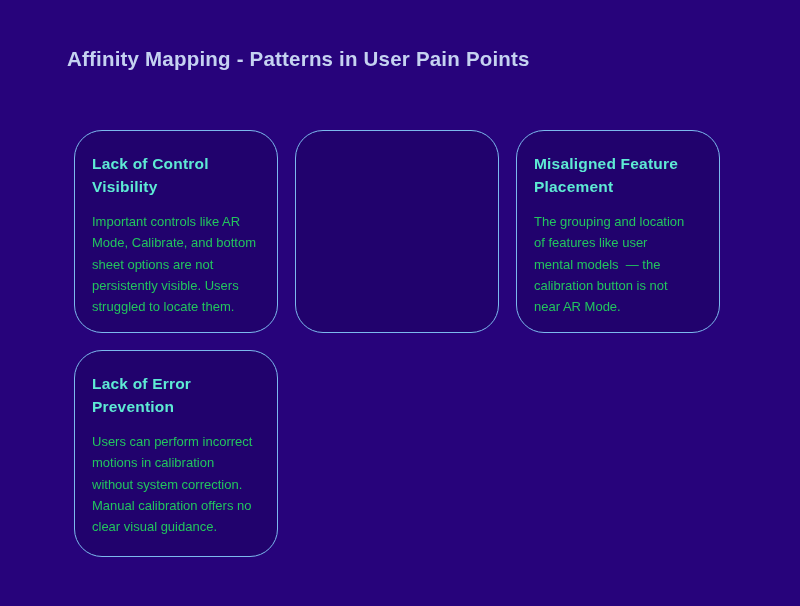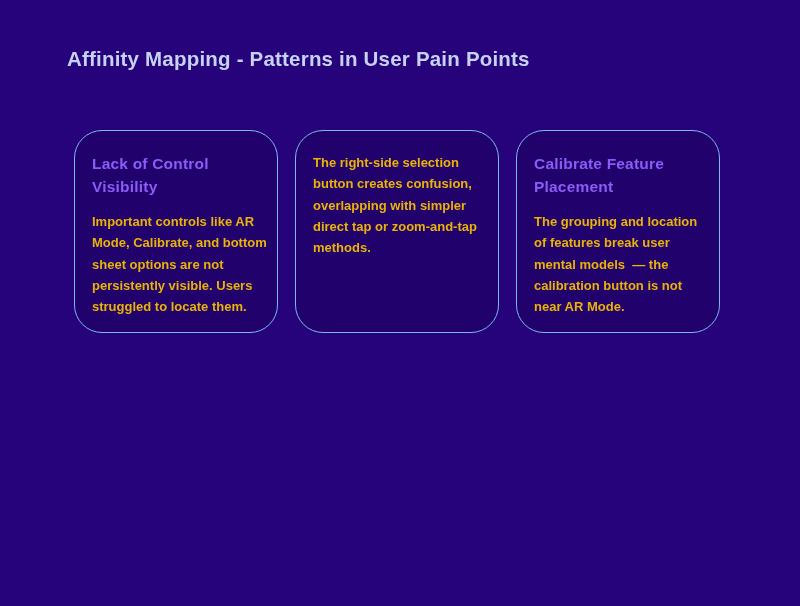--- a/index.html
+++ b/index.html
@@ -38,29 +38,29 @@
     border: 1.5px solid #7CB9EE;
     border-radius: 28px;
     padding: 21px 14px 18px 17px;
   }
   .card-title {
     margin: 0 -10px 13px 0;
     font-size: 15.5px;
     font-weight: 600;
     line-height: 23px;
     letter-spacing: 0.2px;
-    color: #8b5cf6;
+    color: #5eead4;
     white-space: pre;
   }
   .card-body {
     margin: 0;
     font-size: 13px;
-    font-weight: 700;
+    font-weight: 400;
     line-height: 21.3px;
-    color: #eab308;
+    color: #22c55e;
     white-space: pre;
   }
 </style>
 </head>
 <body>
 
 <div class="slide">
   <h1 class="page-title">Affinity Mapping - Patterns in User Pain Points</h1>
 
   <div class="card-grid">
@@ -71,32 +71,36 @@
       <p class="card-body">Important controls like AR
 Mode, Calibrate, and bottom
 sheet options are not
 persistently visible. Users
 struggled to locate them.</p>
     </div>
 
 
 
     <div class="card">
-      <p class="card-body">The right-side selection
-button creates confusion,
-overlapping with simpler
-direct tap or zoom-and-tap
-methods.</p>
     </div>
 
     <div class="card">
-      <h2 class="card-title">Calibrate Feature
+      <h2 class="card-title">Misaligned Feature
 Placement</h2>
       <p class="card-body">The grouping and location
-of features break user
+of features like user
 mental models  — the
 calibration button is not
 near AR Mode.</p>
     </div>
 
+    <div class="card">
+      <h2 class="card-title">Lack of Error
+Prevention</h2>
+      <p class="card-body">Users can perform incorrect
+motions in calibration
+without system correction.
+Manual calibration offers no
+clear visual guidance.</p>
+    </div>
 
   </div>
 </div>
 
 </body></html>

